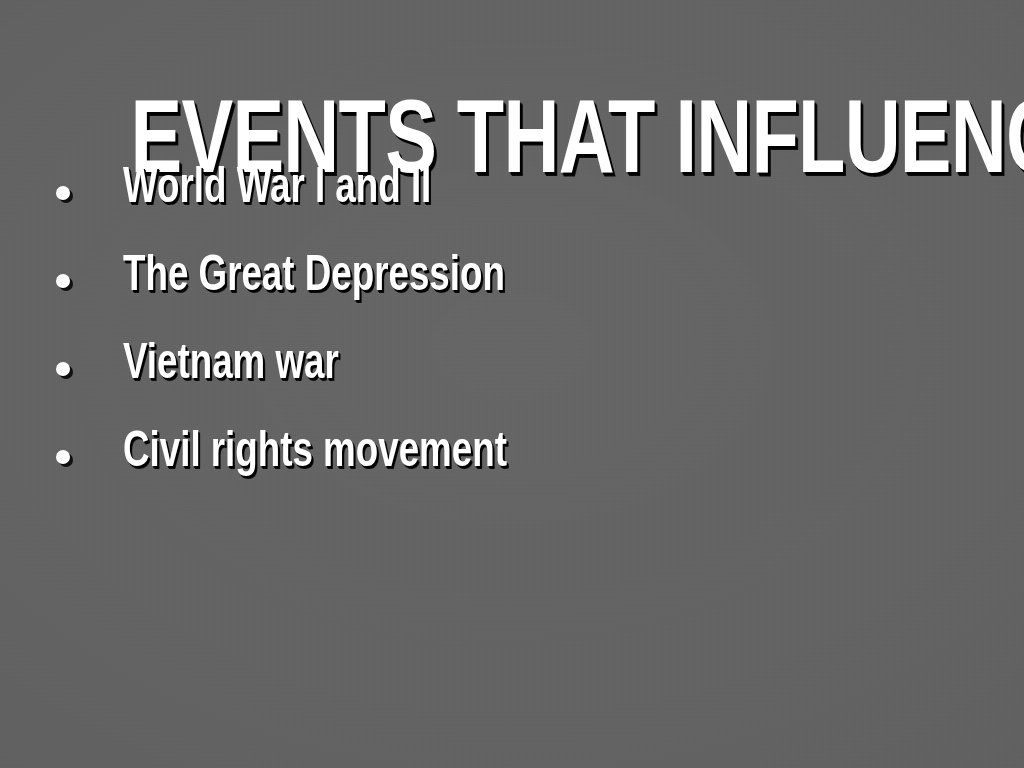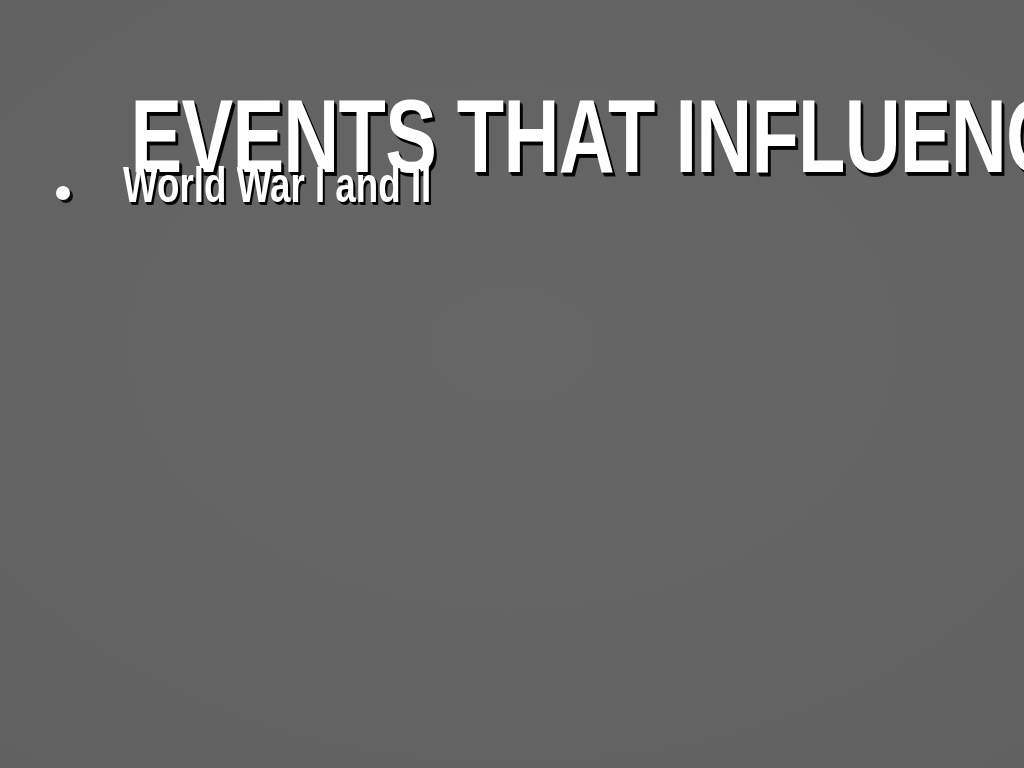--- a/index.html
+++ b/index.html
@@ -141,20 +141,32 @@
 
   <h1 id="slide-title">EVENTS THAT INFLUENCED</h1>
 
   <ul id="bullet-list">
 
     <li class="bullet-row">
       <span class="bullet-dot"></span>
       <span class="bullet-text">World War I and II</span>
     </li>
 
+    <li class="bullet-row">
+      <span class="bullet-dot"></span>
+      <span class="bullet-text">The Great Depression</span>
+    </li>
 
+    <li class="bullet-row">
+      <span class="bullet-dot"></span>
+      <span class="bullet-text">Vietnam war</span>
+    </li>
 
+    <li class="bullet-row">
+      <span class="bullet-dot"></span>
+      <span class="bullet-text">Civil rights movement</span>
+    </li>
 
 
 
   </ul>
 
 </div>
 
 </body></html>

